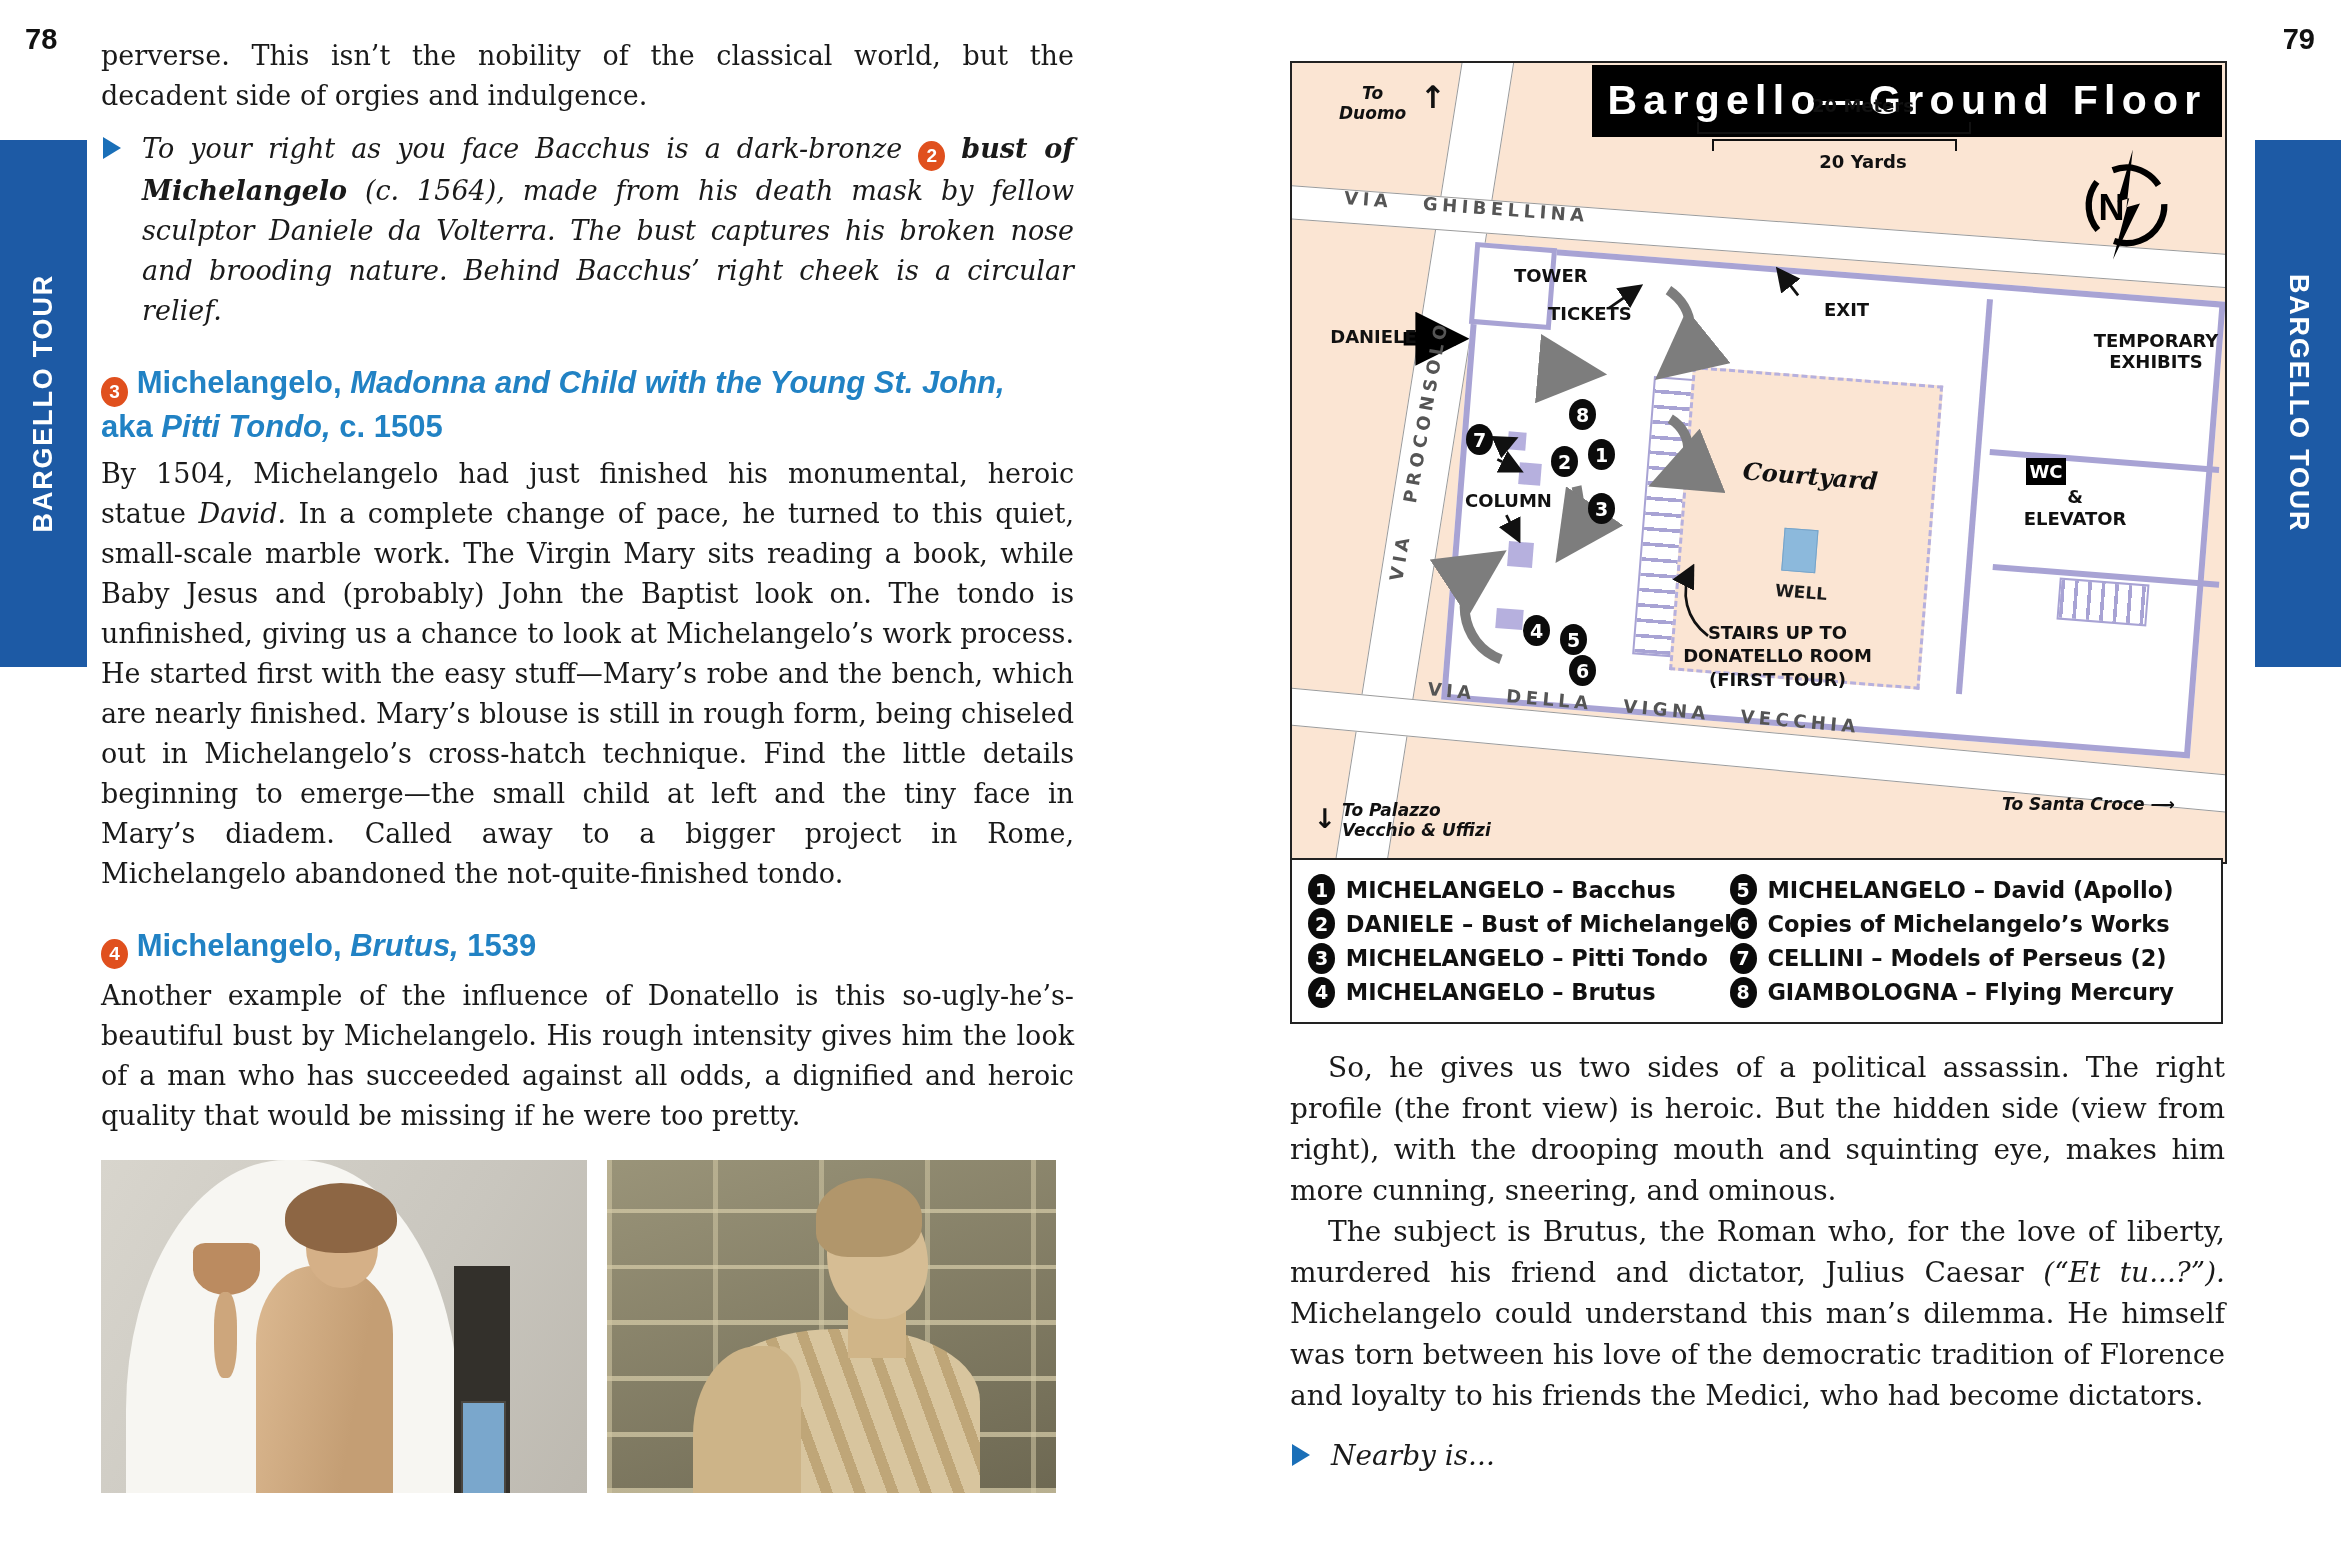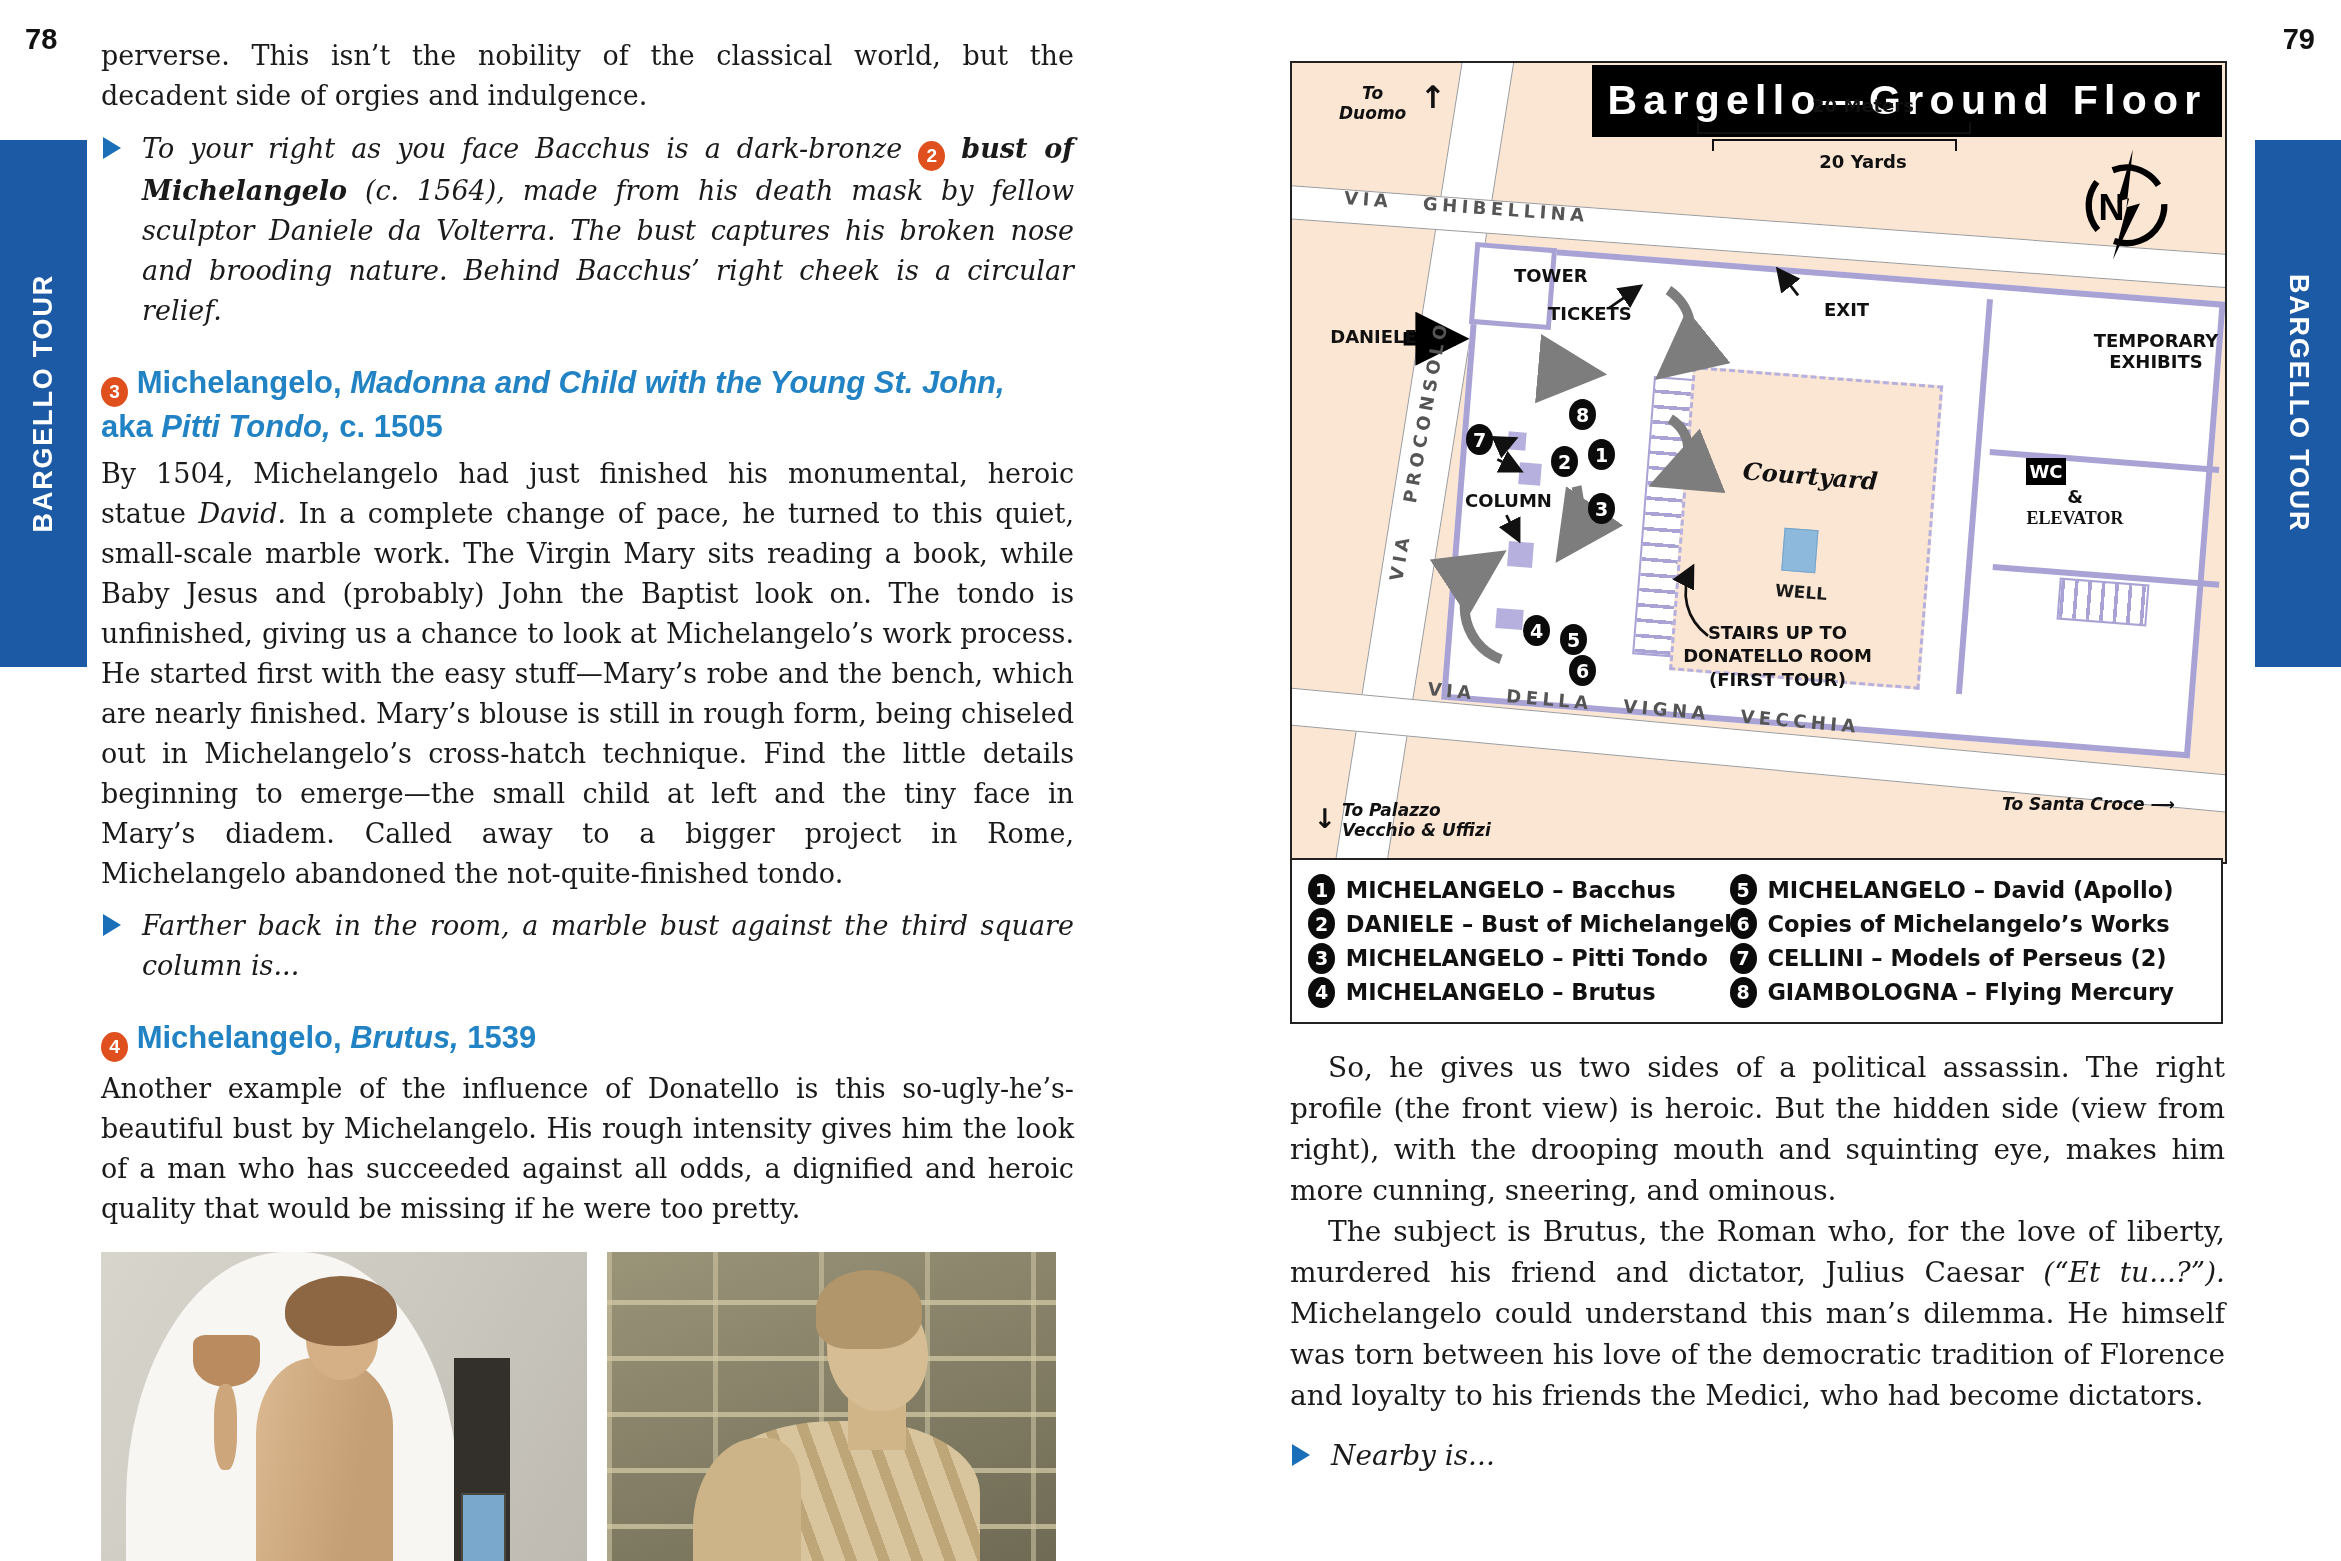--- a/index.html
+++ b/index.html
@@ -117,24 +117,20 @@
 
   <h2 class="sec">
     <span class="badge">3</span>
     <span>Michelangelo, </span><span class="it">Madonna and Child with the Young St. John,</span><br>
     <span>aka </span><span class="it">Pitti Tondo,</span><span> c. 1505</span>
   </h2>
   <p class="body-par">
     <span>By 1504, Michelangelo had just finished his monumental, heroic statue </span><span class="it" style="font-style:italic">David.</span><span> In a complete change of pace, he turned to this quiet, small-scale marble work. The Virgin Mary sits reading a book, while Baby Jesus and (probably) John the Baptist look on. The tondo is unfinished, giving us a chance to look at Michelangelo’s work process. He started first with the easy stuff—Mary’s robe and the bench, which are nearly finished. Mary’s blouse is still in rough form, being chiseled out in Michelangelo’s cross-hatch technique. Find the little details beginning to emerge—the small child at left and the tiny face in Mary’s diadem. Called away to a bigger project in Rome, Michelangelo abandoned the not-quite-finished tondo.</span>
   </p>
 
-  <div class="bullet">
-    <span class="tri"></span>
-    <span>Farther back in the room, a marble bust against the third square column is...</span>
-  </div>
 
   <h2 class="sec">
     <span class="badge">4</span>
     <span>Michelangelo, </span><span class="it">Brutus,</span><span> 1539</span>
   </h2>
   <p class="body-par">Another example of the influence of Donatello is this so-ugly-he’s-beautiful bust by Michelangelo. His rough intensity gives him the look of a man who has succeeded against all odds, a dignified and heroic quality that would be missing if he were too pretty.</p>
 
   <div id="photo-row">
     <div id="photo-bacchus" class="photo">
       <div class="ph" style="left:25px;top:0;width:333px;height:333px;background:#f7f6f2;border-radius:48% 48% 0 0/75% 75% 0 0;"></div>
@@ -231,21 +227,21 @@
   <div class="map-label" style="left:191px;top:202px;">TOWER</div>
   <div class="map-label" style="left:225px;top:240px;">TICKETS</div>
   <div class="map-label" style="left:7.2px;top:263px;">DANIELE</div>
   <div class="map-label" style="left:501px;top:236px;">EXIT</div>
   <div class="map-label ctr" style="left:741px;top:267px;width:184px;">
     <span>TEMPORARY</span><br>
     <span>EXHIBITS</span>
   </div>
   <div id="wc-box">WC</div>
   <div class="map-label ctr" style="left:671px;top:423px;width:162px;">&amp;</div>
-  <div class="map-label ctr" style="left:671px;top:445px;width:162px;font-family:Liberation Serif, serif;">ELEVATOR</div>
+  <div class="map-label ctr" style="left:671px;top:445px;width:162px;">ELEVATOR</div>
   <div class="map-label" style="left:142px;top:427px;">COLUMN</div>
   <div class="map-label ctr" style="left:342px;top:558px;width:225px;line-height:23.4px;">
     <span>STAIRS UP TO</span><br>
     <span>DONATELLO ROOM</span><br>
     <span>(FIRST TOUR)</span>
   </div>
   <div class="hand-it" style="left:710px;top:731px;">
     <span>To Santa Croce</span>
     <span style="font-style:normal;">⟶</span>
   </div>

